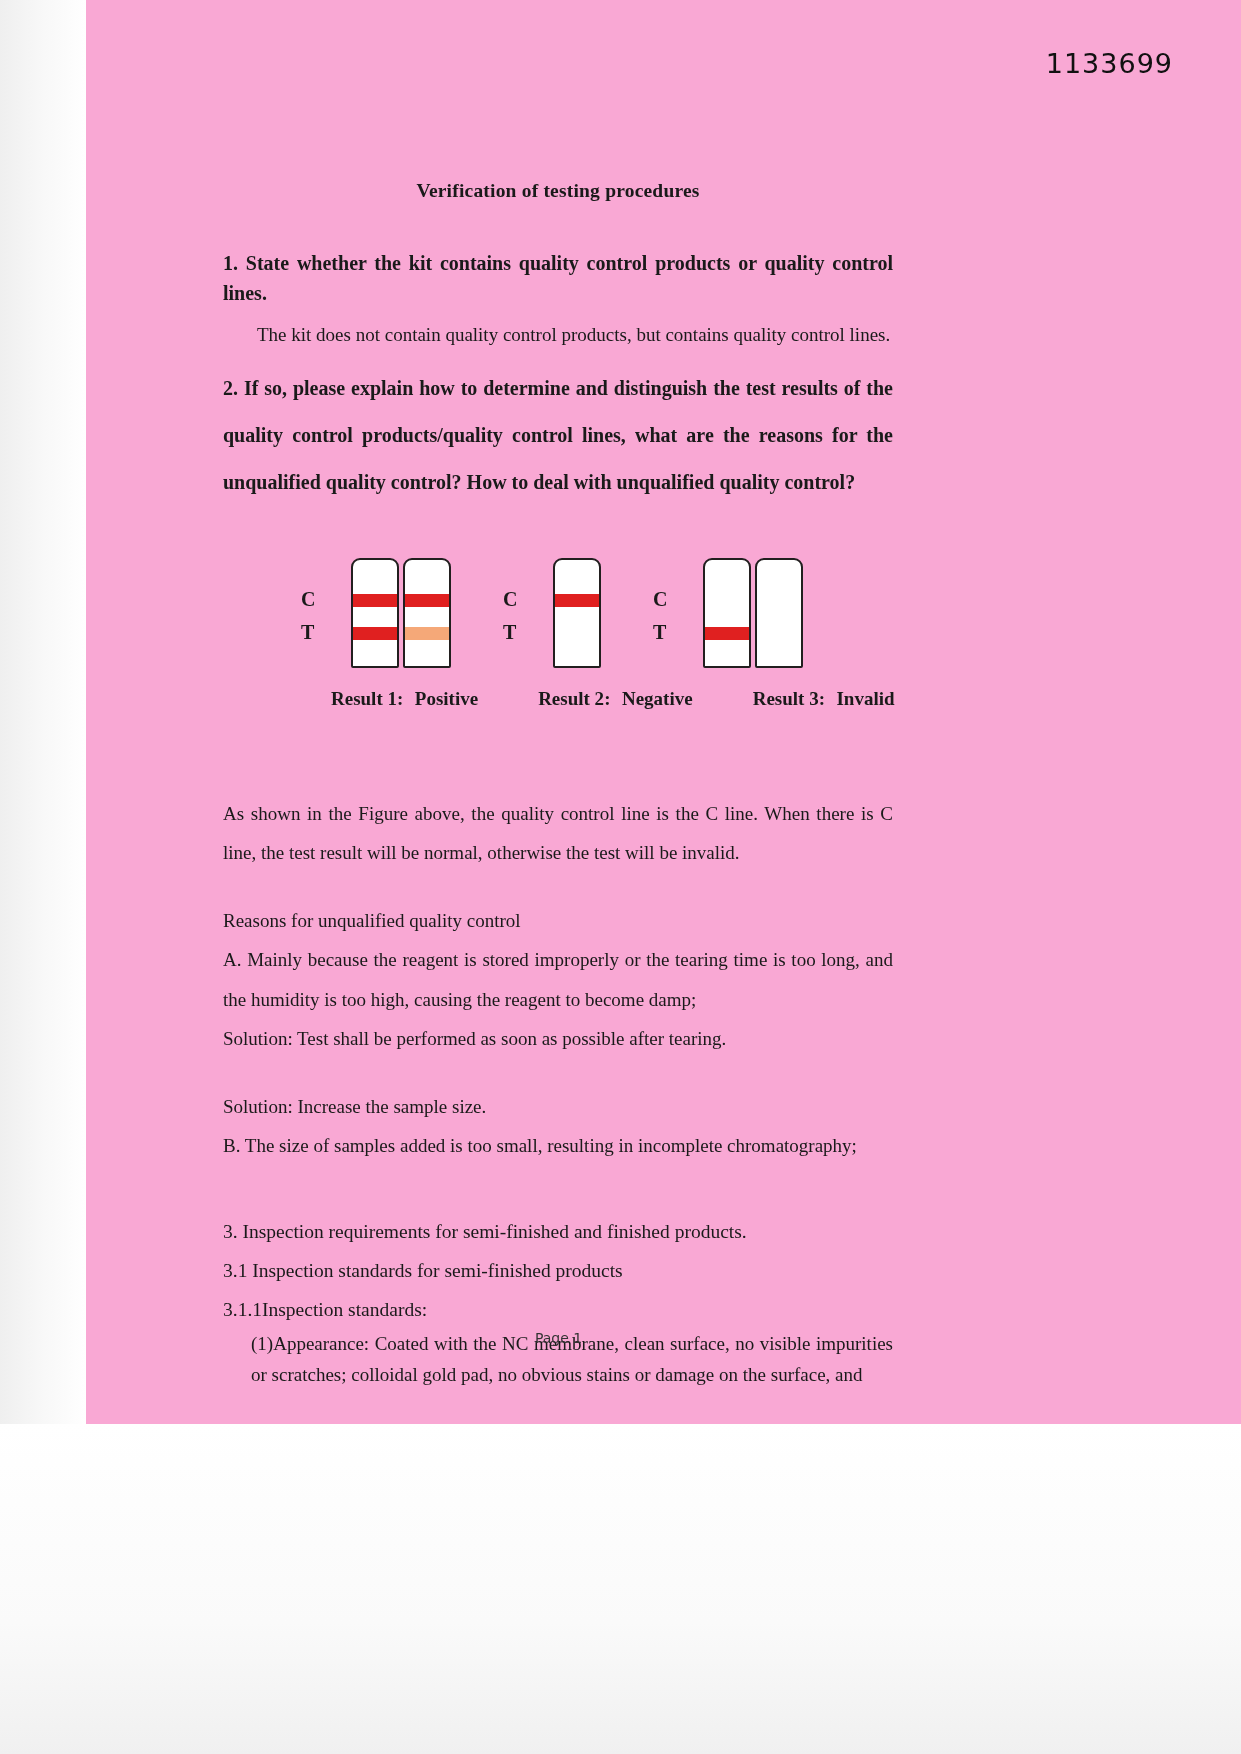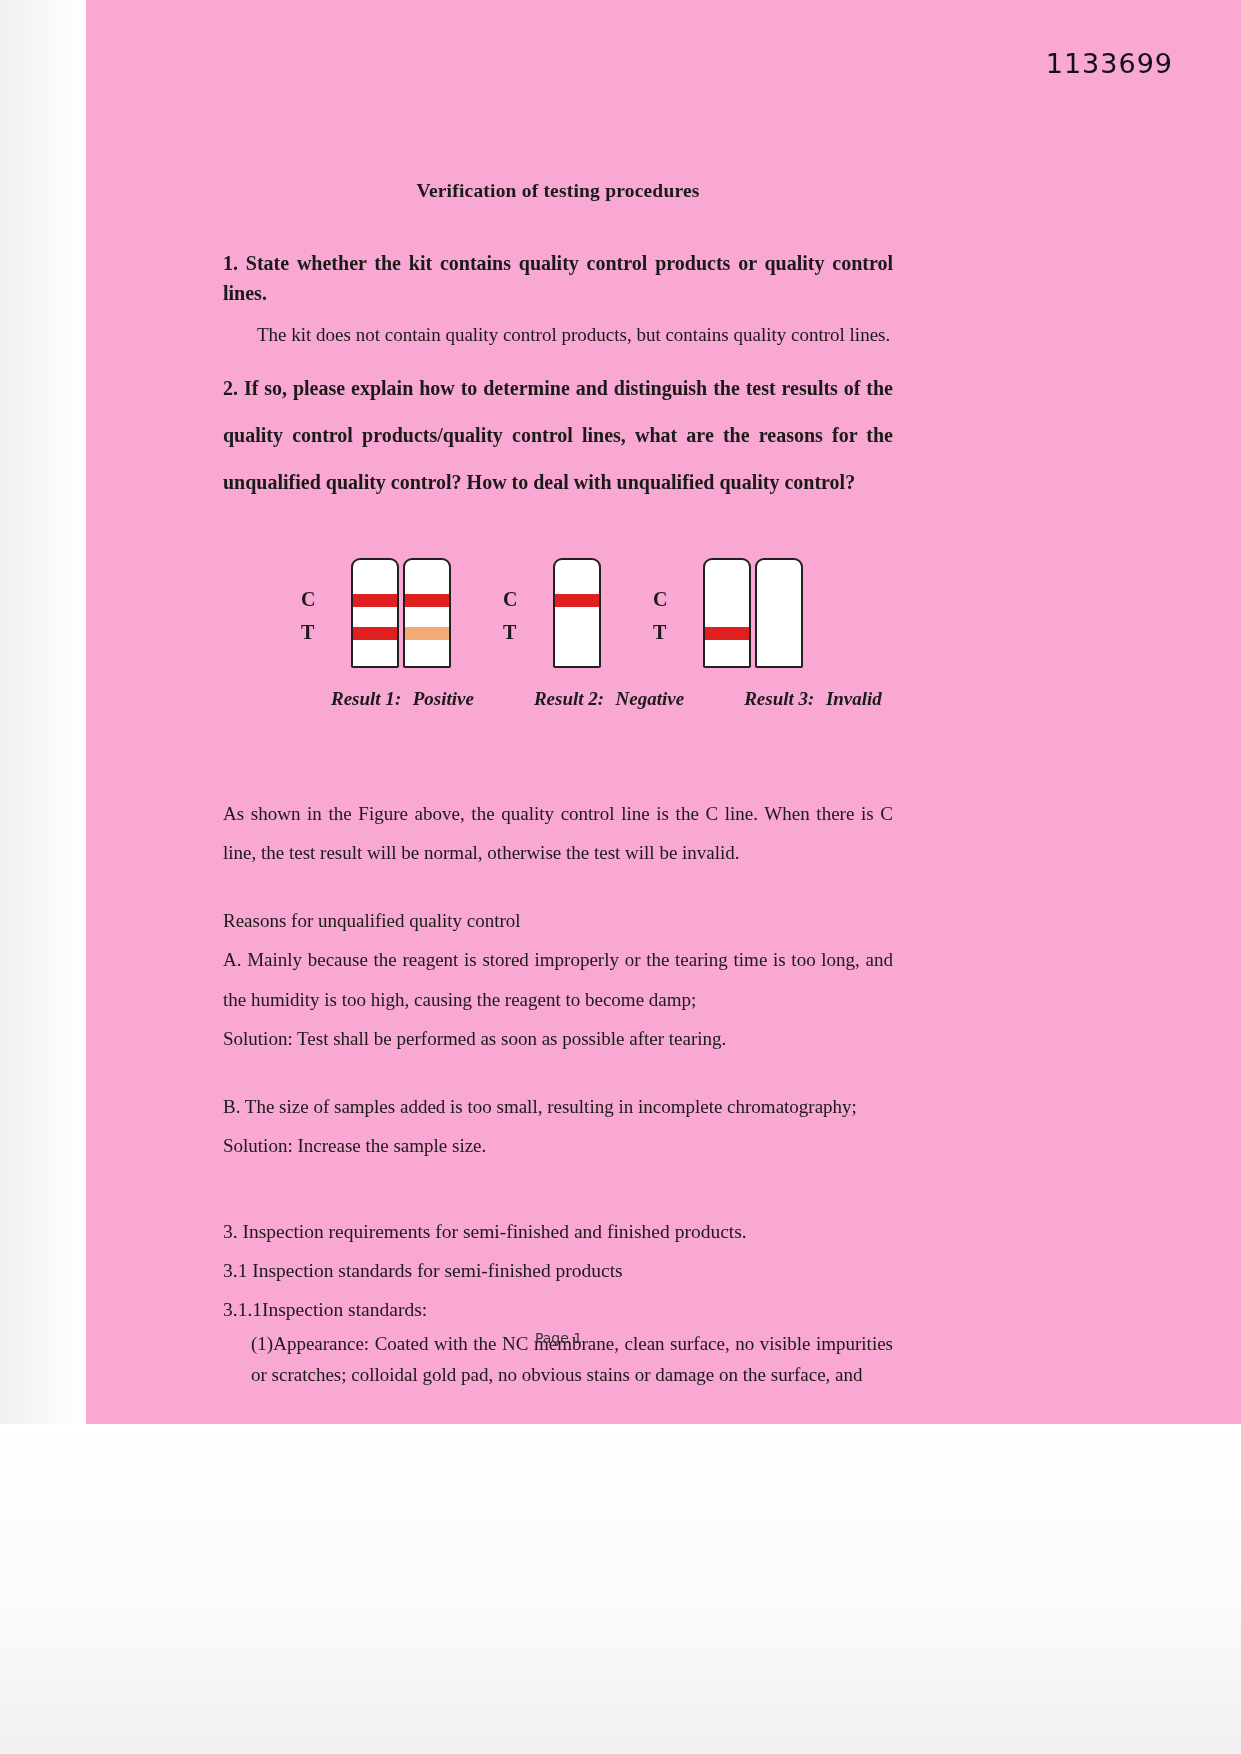--- a/index.html
+++ b/index.html
@@ -139,21 +139,20 @@
   .band-c { top: 34px; }
   .band-t { top: 67px; }
 
   .captions {
     display: flex;
     padding-left: 108px;
     gap: 60px;
     margin-top: 20px;
     font-weight: bold;
     font-size: 19px;
-    font-style: italic;
   }
   .caption {
     white-space: nowrap;
   }
   .caption .colon { letter-spacing: 2px; }
 
   
   .para {
     font-size: 19px;
     line-height: 2.08;
@@ -282,24 +281,24 @@
     <div class="gap-md"></div>
 
     <p class="para-tight">Reasons for unqualified quality control</p>
 
     <p class="para">A. Mainly because the reagent is stored improperly or the tearing time is too long, and the humidity is too high, causing the reagent to become damp;</p>
 
     <p class="para-tight">Solution: Test shall be performed as soon as possible after tearing.</p>
 
     <div class="gap-md"></div>
 
+    <p class="para-tight">Solution: Increase the sample size.</p>
+
     <p class="para-tight">B. The size of samples added is too small, resulting in incomplete chromatography;</p>
 
-    <p class="para-tight">Solution: Increase the sample size.</p>
-
     <div class="gap-lg"></div>
 
     <p class="sec-head">3. Inspection requirements for semi-finished and finished products.</p>
 
     <p class="sec-head">3.1 Inspection standards for semi-finished products</p>
 
     <p class="sec-head">3.1.1Inspection standards:</p>
 
     <p class="sub-para">(1)Appearance: Coated with the NC membrane, clean surface, no visible impurities or scratches; colloidal gold pad, no obvious stains or damage on the surface, and</p>
 

